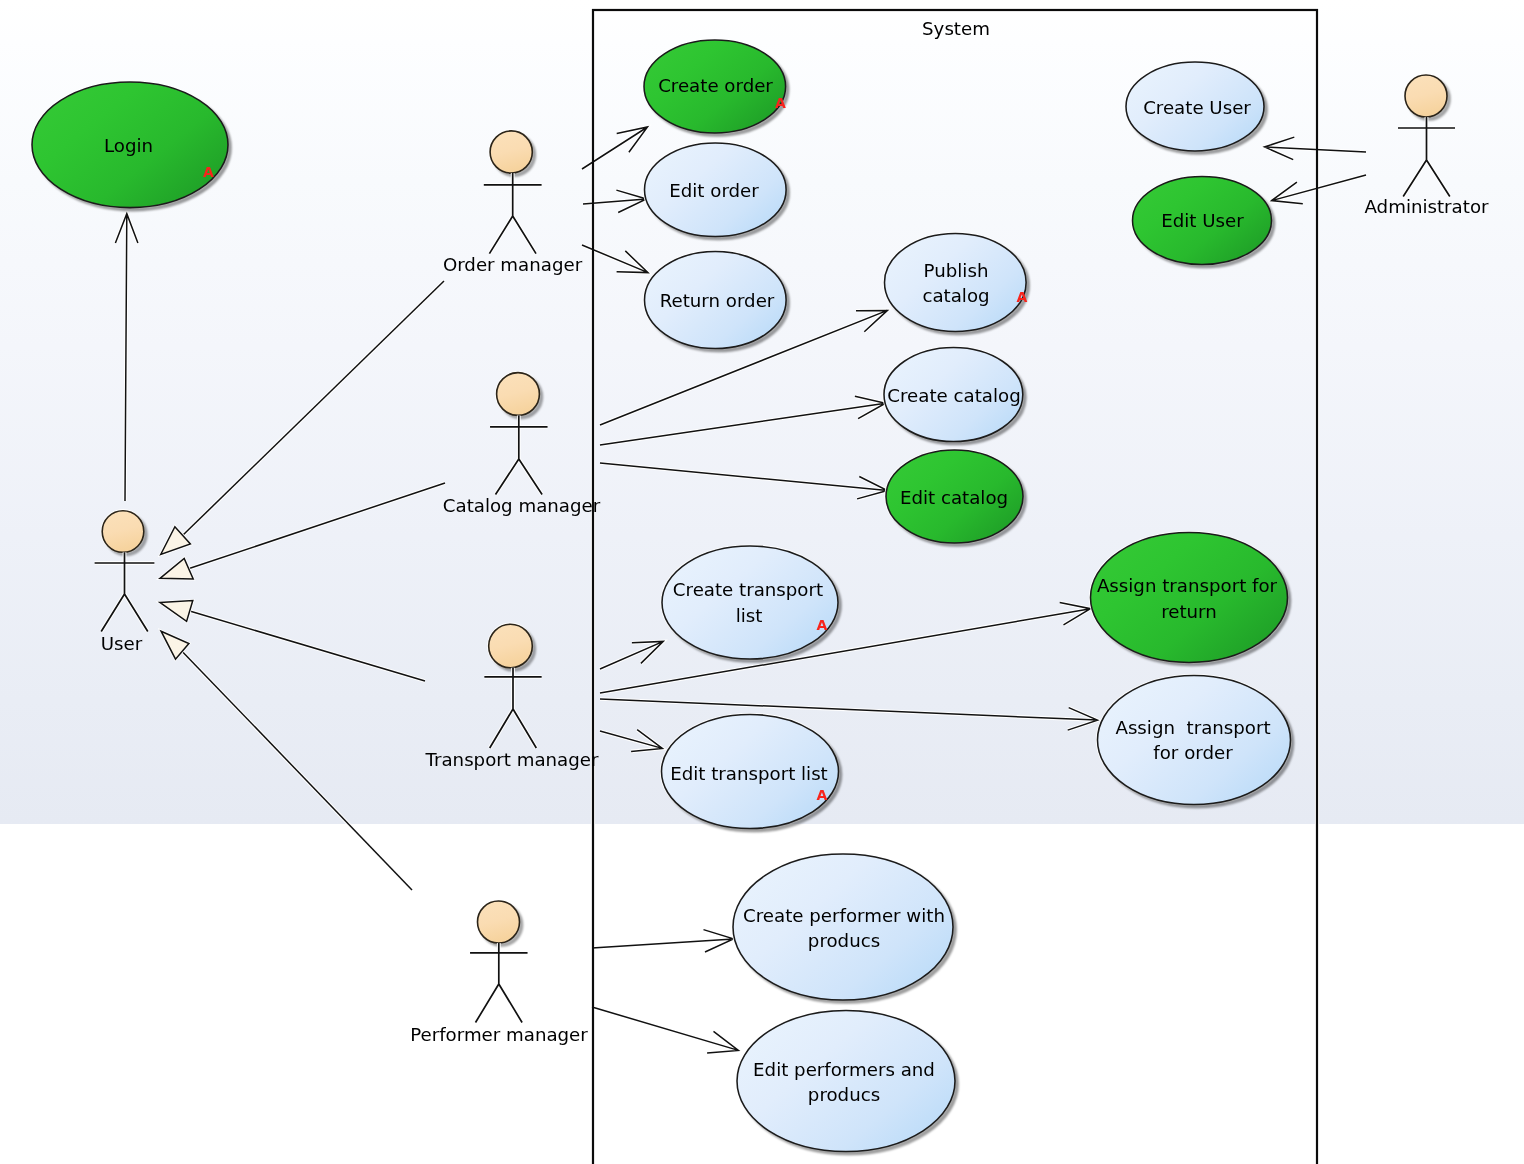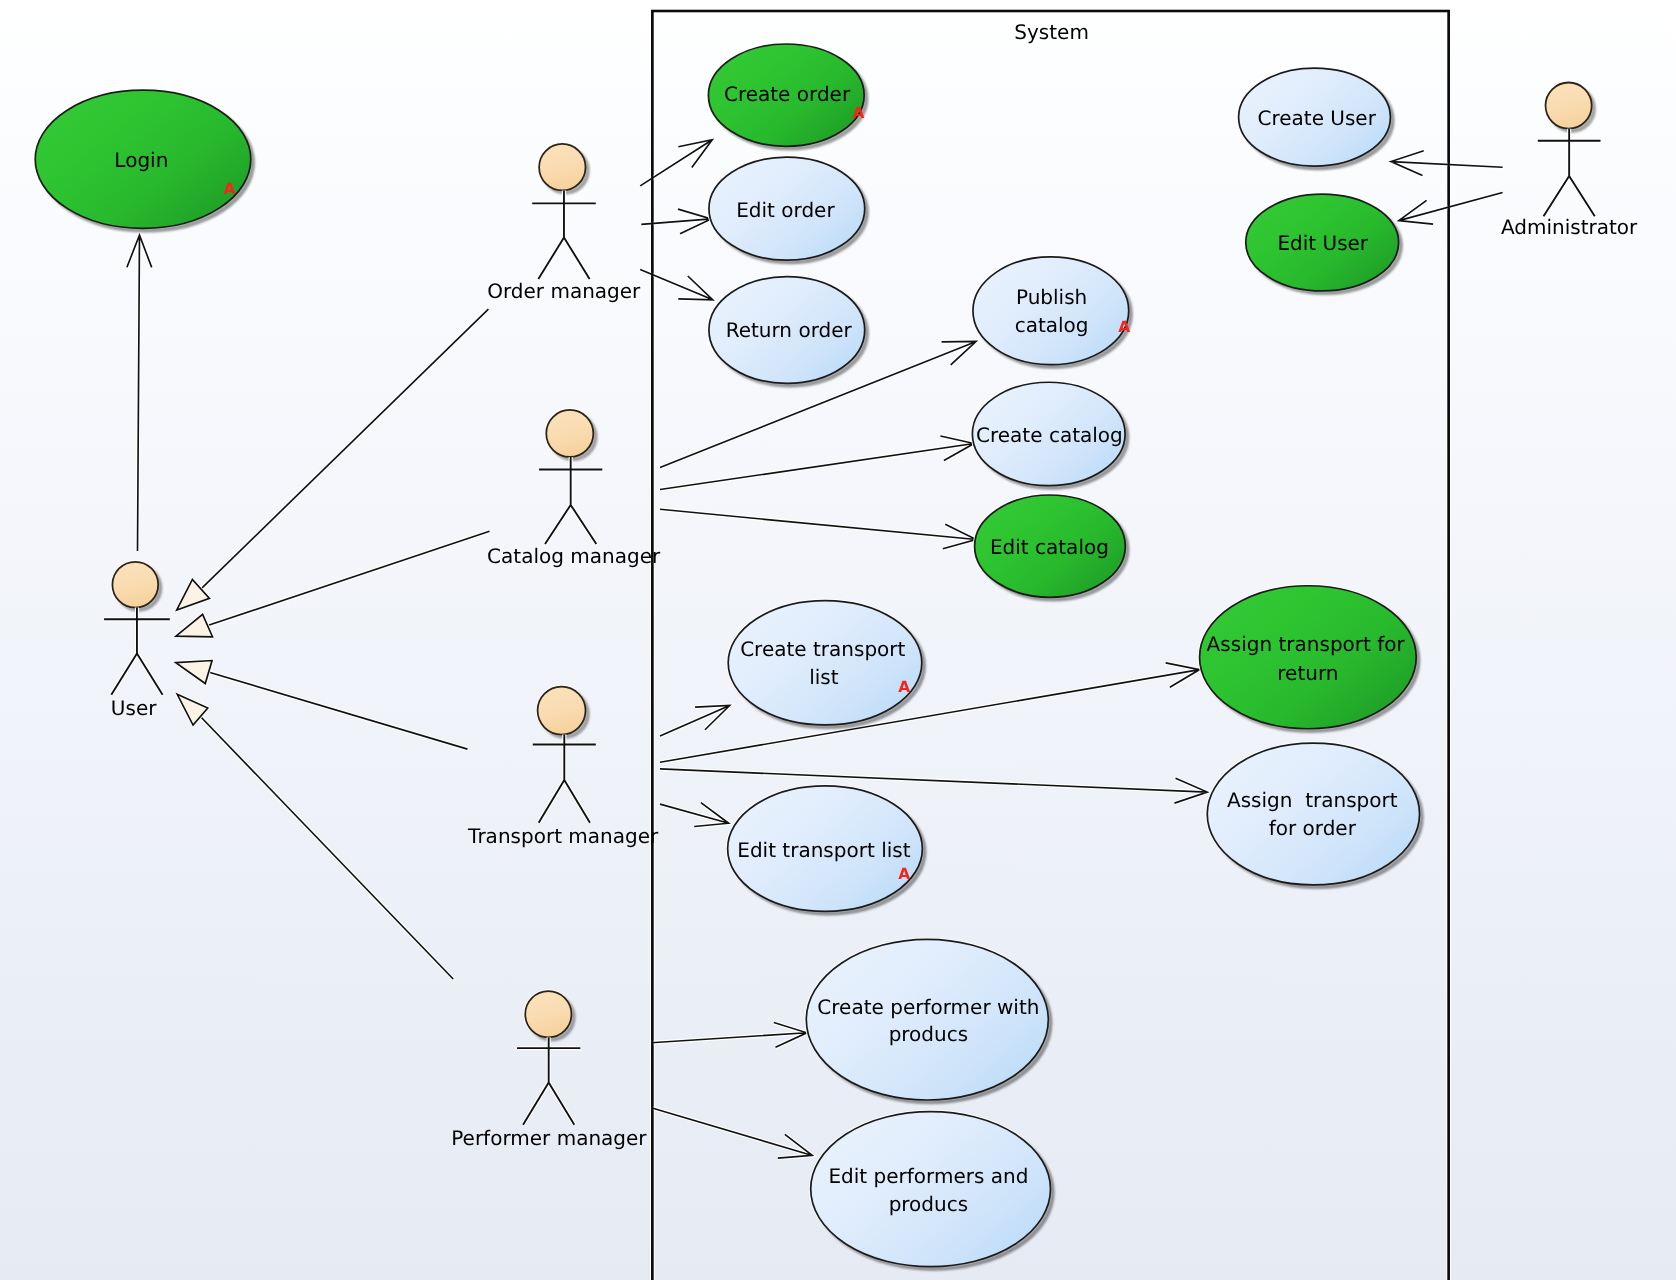--- a/index.html
+++ b/index.html
@@ -1,19 +1,19 @@
 <!DOCTYPE html>
 <html><head>
 <meta charset="utf-8">
 <title>Use Case Diagram</title>
 <style>
   html,body{margin:0;padding:0;}
   body{width:1524px;height:1164px;overflow:hidden;
        font-family:"DejaVu Sans",sans-serif;}
-  #canvas{position:relative;width:1524px;height:1164px;
+  #canvas{position:relative;width:1524px;height:824px;
           background:linear-gradient(to bottom,#ffffff 0%,#fdfeff 5%,#f8fafd 22%,#f4f6fb 42%,#eef1f8 65%,#e9edf5 85%,#e6eaf3 100%);}
   svg{position:absolute;left:0;top:0;}
   .uc-label{font-family:"DejaVu Sans",sans-serif;font-size:18.2px;fill:#000;}
   .actor-label{font-family:"DejaVu Sans",sans-serif;font-size:18.2px;fill:#000;}
   .sys-label{font-family:"DejaVu Sans",sans-serif;font-size:18.2px;fill:#000;}
   .amark{font-family:"DejaVu Sans",sans-serif;font-size:14px;fill:#f8241c;font-weight:bold;}
 </style>
 </head>
 <body>
 

